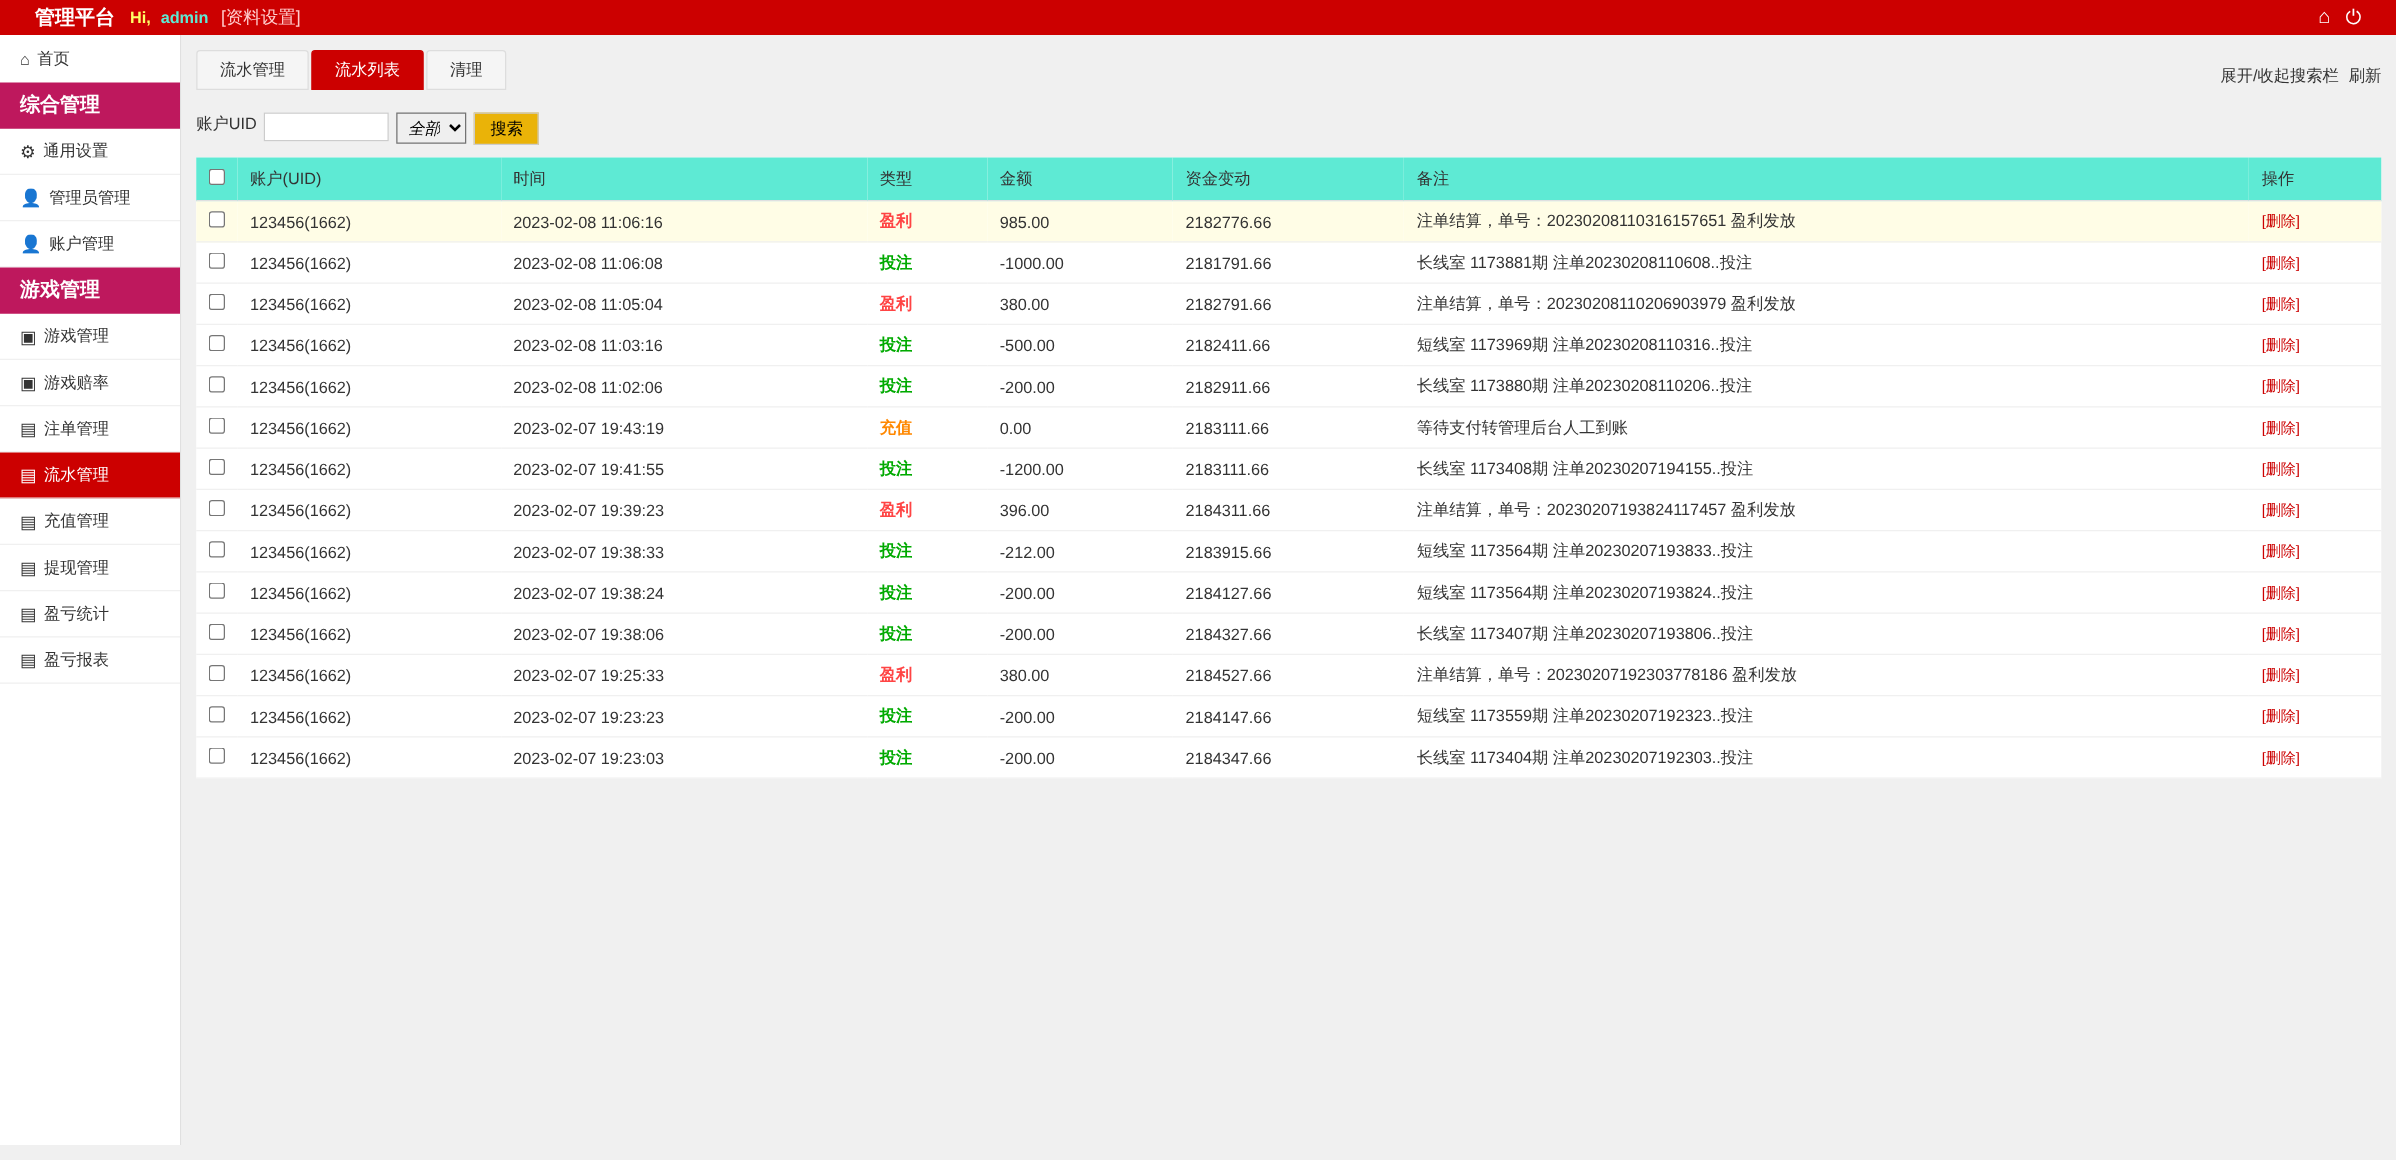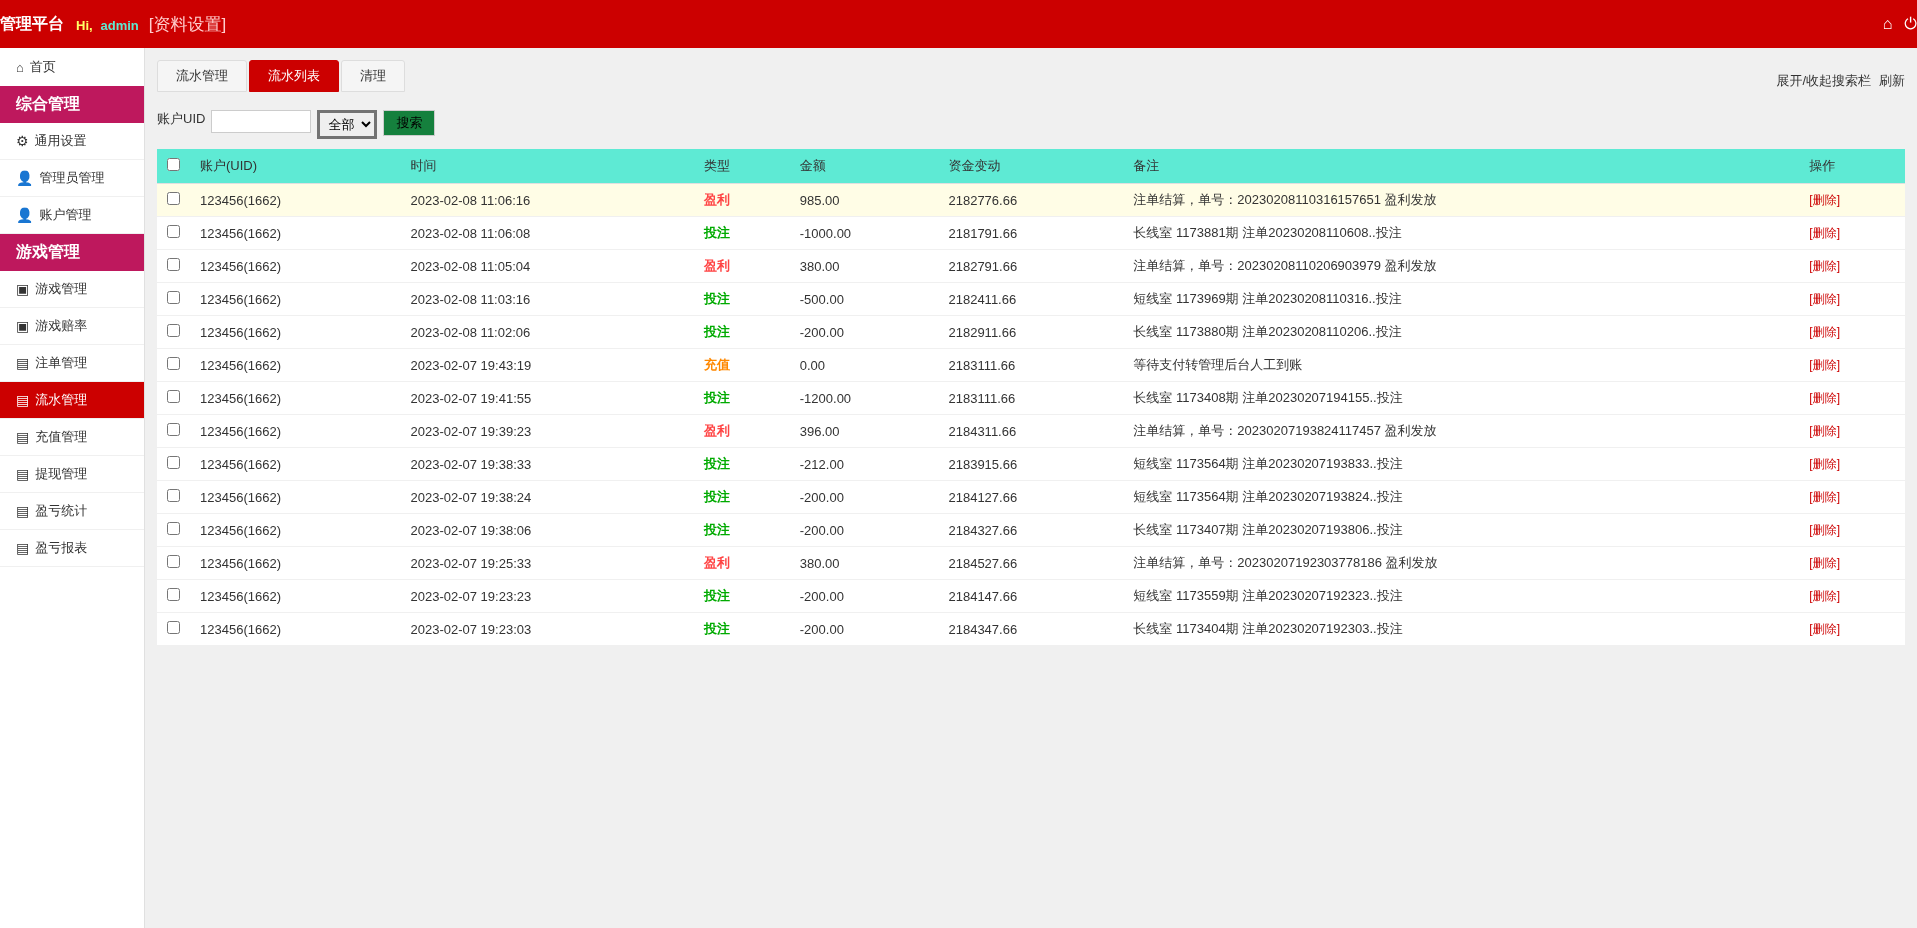--- a/index.html
+++ b/index.html
@@ -1,24 +1,24 @@
 <!DOCTYPE html>
 <html><head>
   <meta charset="utf-8">
   <style>
     * { box-sizing: border-box; margin: 0; padding: 0; font-family: 'Microsoft YaHei', Arial, sans-serif; font-size: 13px; }
     body { background: #f0f0f0; }
 
     
     .topbar {
       background: #cc0000;
-      height: 48px;
+      height: 28px;
       display: flex;
       align-items: center;
-      padding: 0 0;
+      padding: 0 28px;
       color: white;
       justify-content: space-between;
     }
     .topbar-left { display: flex; align-items: center; gap: 12px; }
     .topbar-brand { font-size: 16px; font-weight: bold; color: white; }
     .topbar-greeting { font-size: 14px; color: white; }
     .topbar-greeting span { color: #ffff66; font-weight: bold; }
     .topbar-greeting a { color: #ffcccc; text-decoration: none; font-size: 12px; }
     .topbar-right { display: flex; gap: 12px; align-items: center; }
     .topbar-icon { color: white; font-size: 16px; cursor: pointer; }
@@ -91,27 +91,28 @@
     }
     .search-label { color: #333; font-size: 13px; }
     .search-input {
       border: 1px solid #ccc;
       padding: 3px 6px;
       font-size: 13px;
       width: 100px;
       outline: none;
     }
     .search-select {
-      border: 3px solid #737373;
+      border: 1px solid #737373;
       padding: 3px 4px;
       font-size: 13px;
       outline: none;
+      font-style: italic;
     }
     .search-btn {
-      background: #15803d;
+      background: #eab308;
       border: 1px solid #ccc;
       padding: 3px 12px;
       cursor: pointer;
       font-size: 13px;
     }
 
     
     .data-table { width: 100%; border-collapse: collapse; background: white; }
     .data-table thead tr { background: #5eead4; }
     .data-table th {
@@ -141,21 +142,21 @@
   </style>
 </head>
 <body>
 
 <div class="topbar">
   <div class="topbar-left">
     <span class="topbar-brand">管理平台</span>
     <span class="topbar-greeting">
       <span>Hi,</span>
       <span style="color:#5eead4;font-weight:bold;margin-left:4px;">admin</span>
-      <a style="color:#ffcccc;text-decoration:none;font-size:17px;margin-left:6px;">[资料设置]</a>
+      <a style="color:#ffcccc;text-decoration:none;font-size:14px;margin-left:6px;">[资料设置]</a>
     </span>
   </div>
   <div class="topbar-right">
     <span class="topbar-icon">⌂</span>
     <span class="topbar-icon">⏻</span>
   </div>
 </div>
 
 <div class="layout">
 

